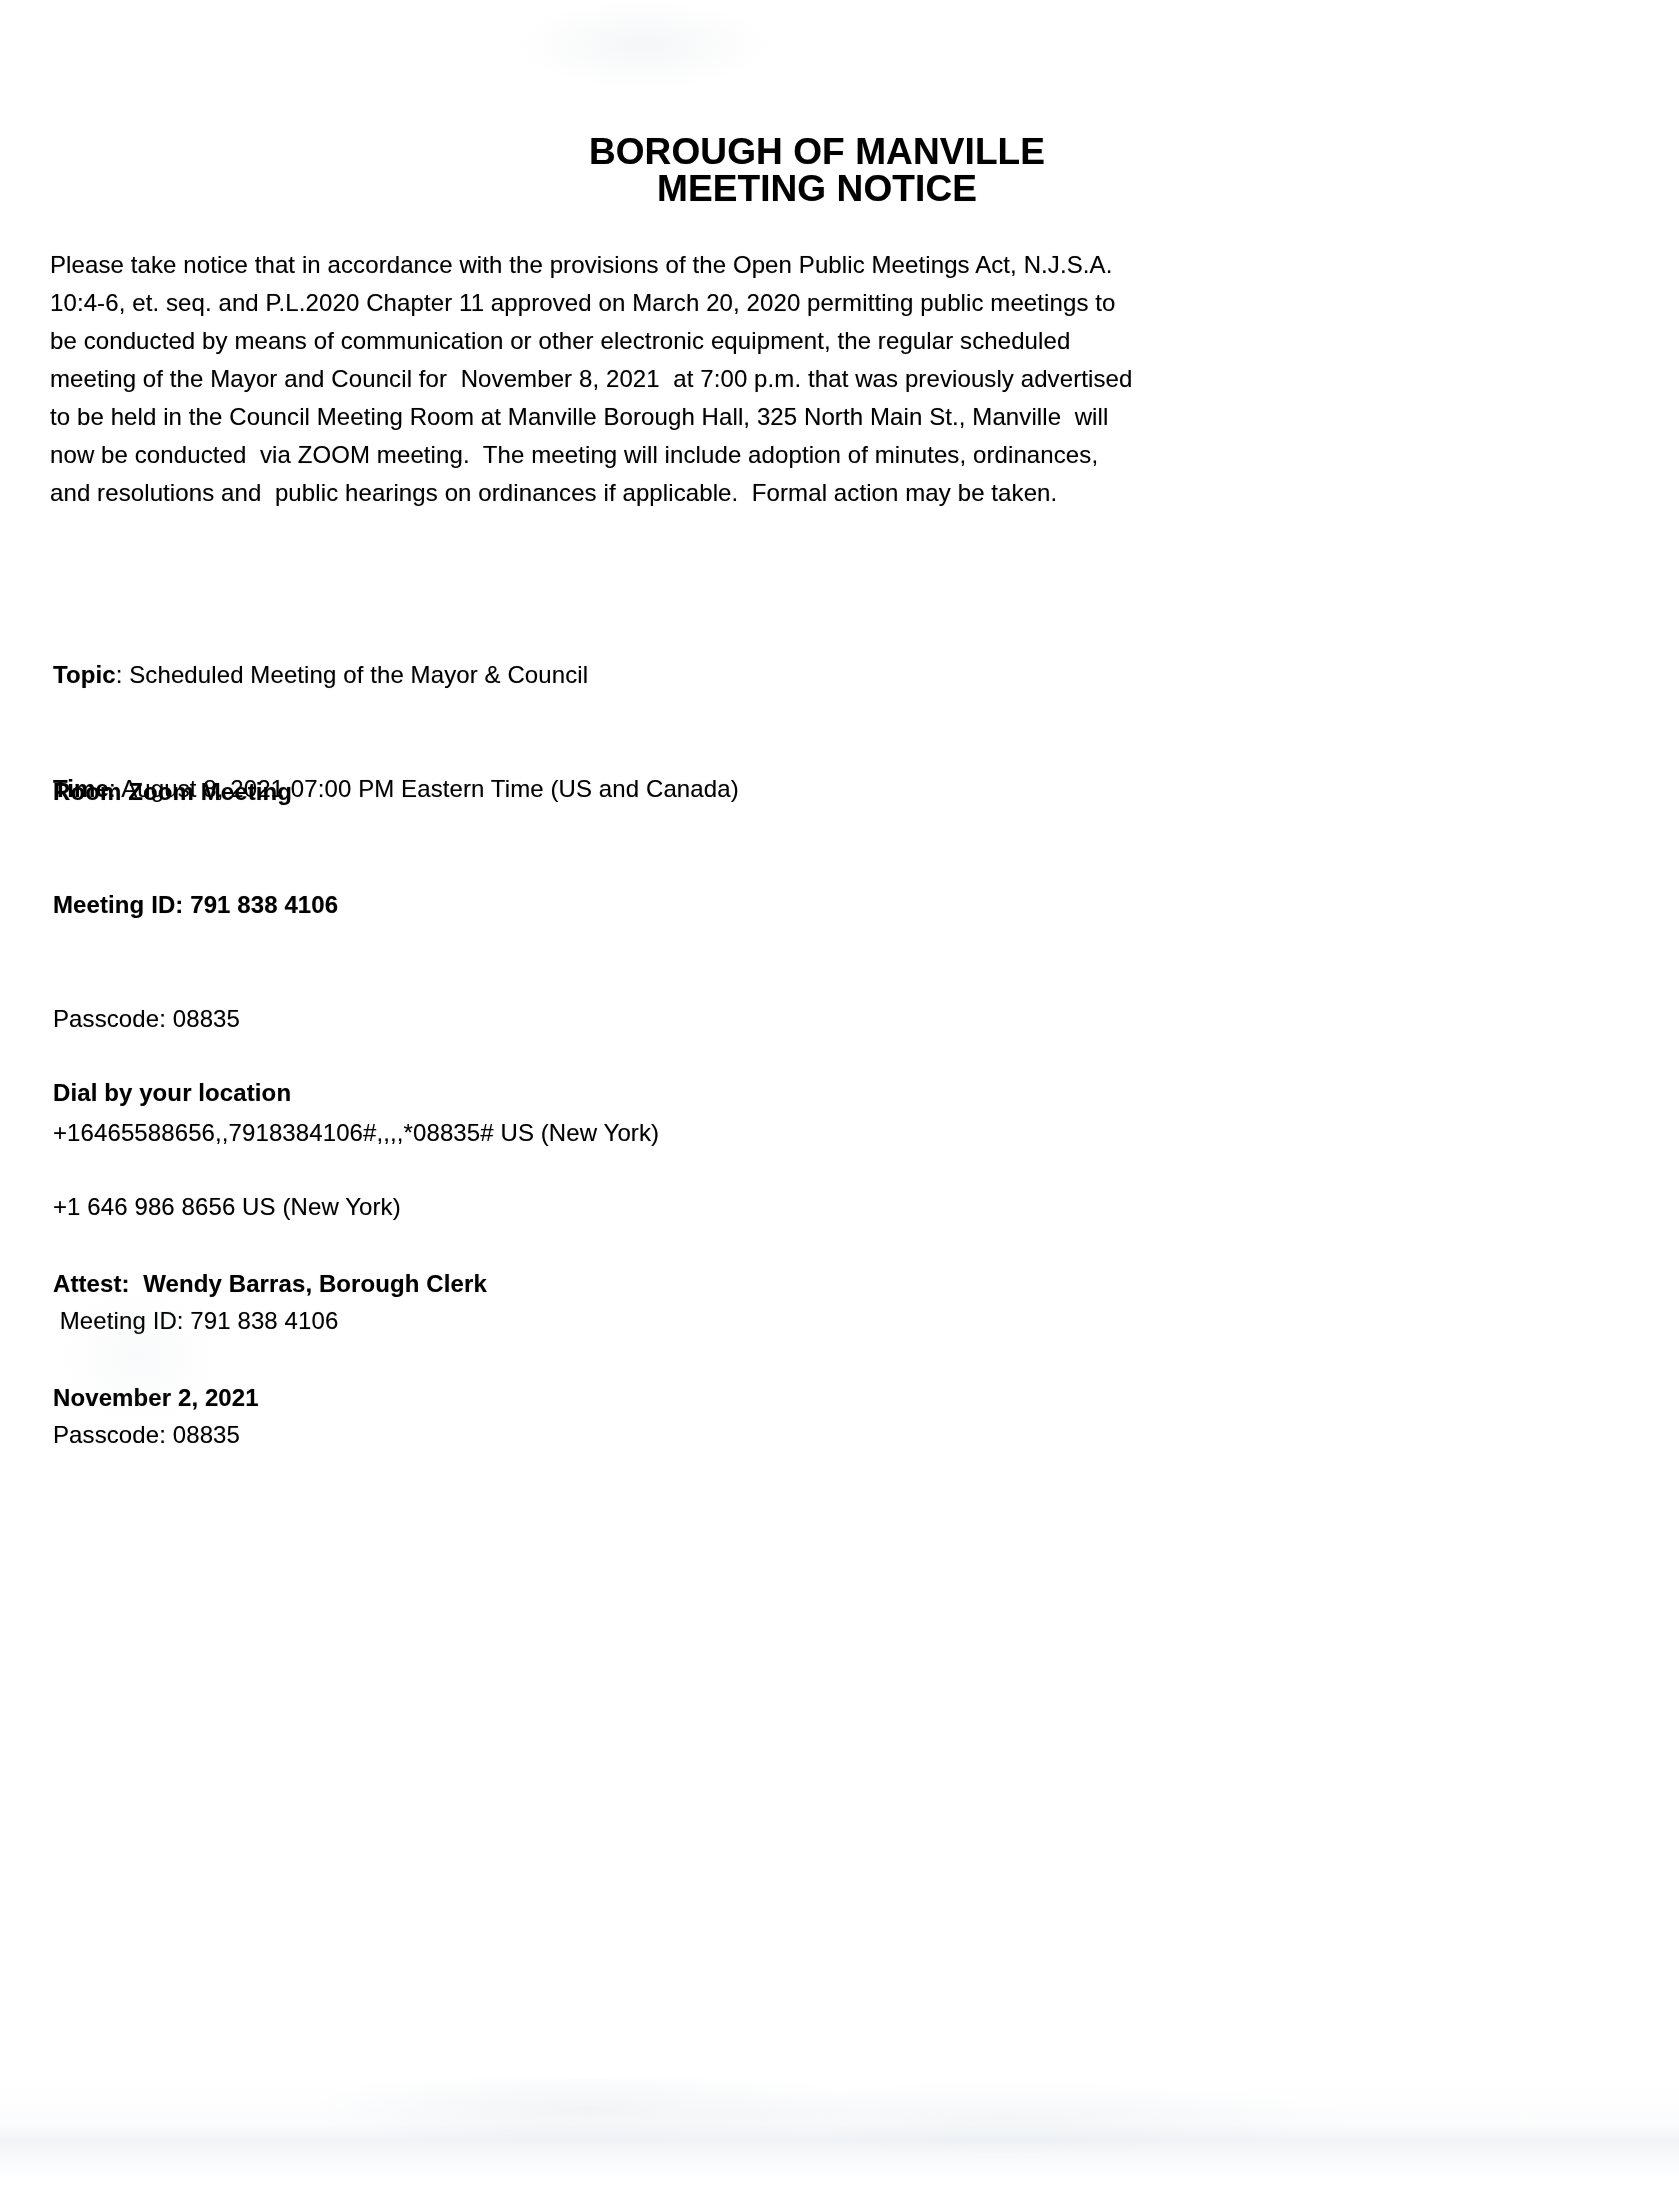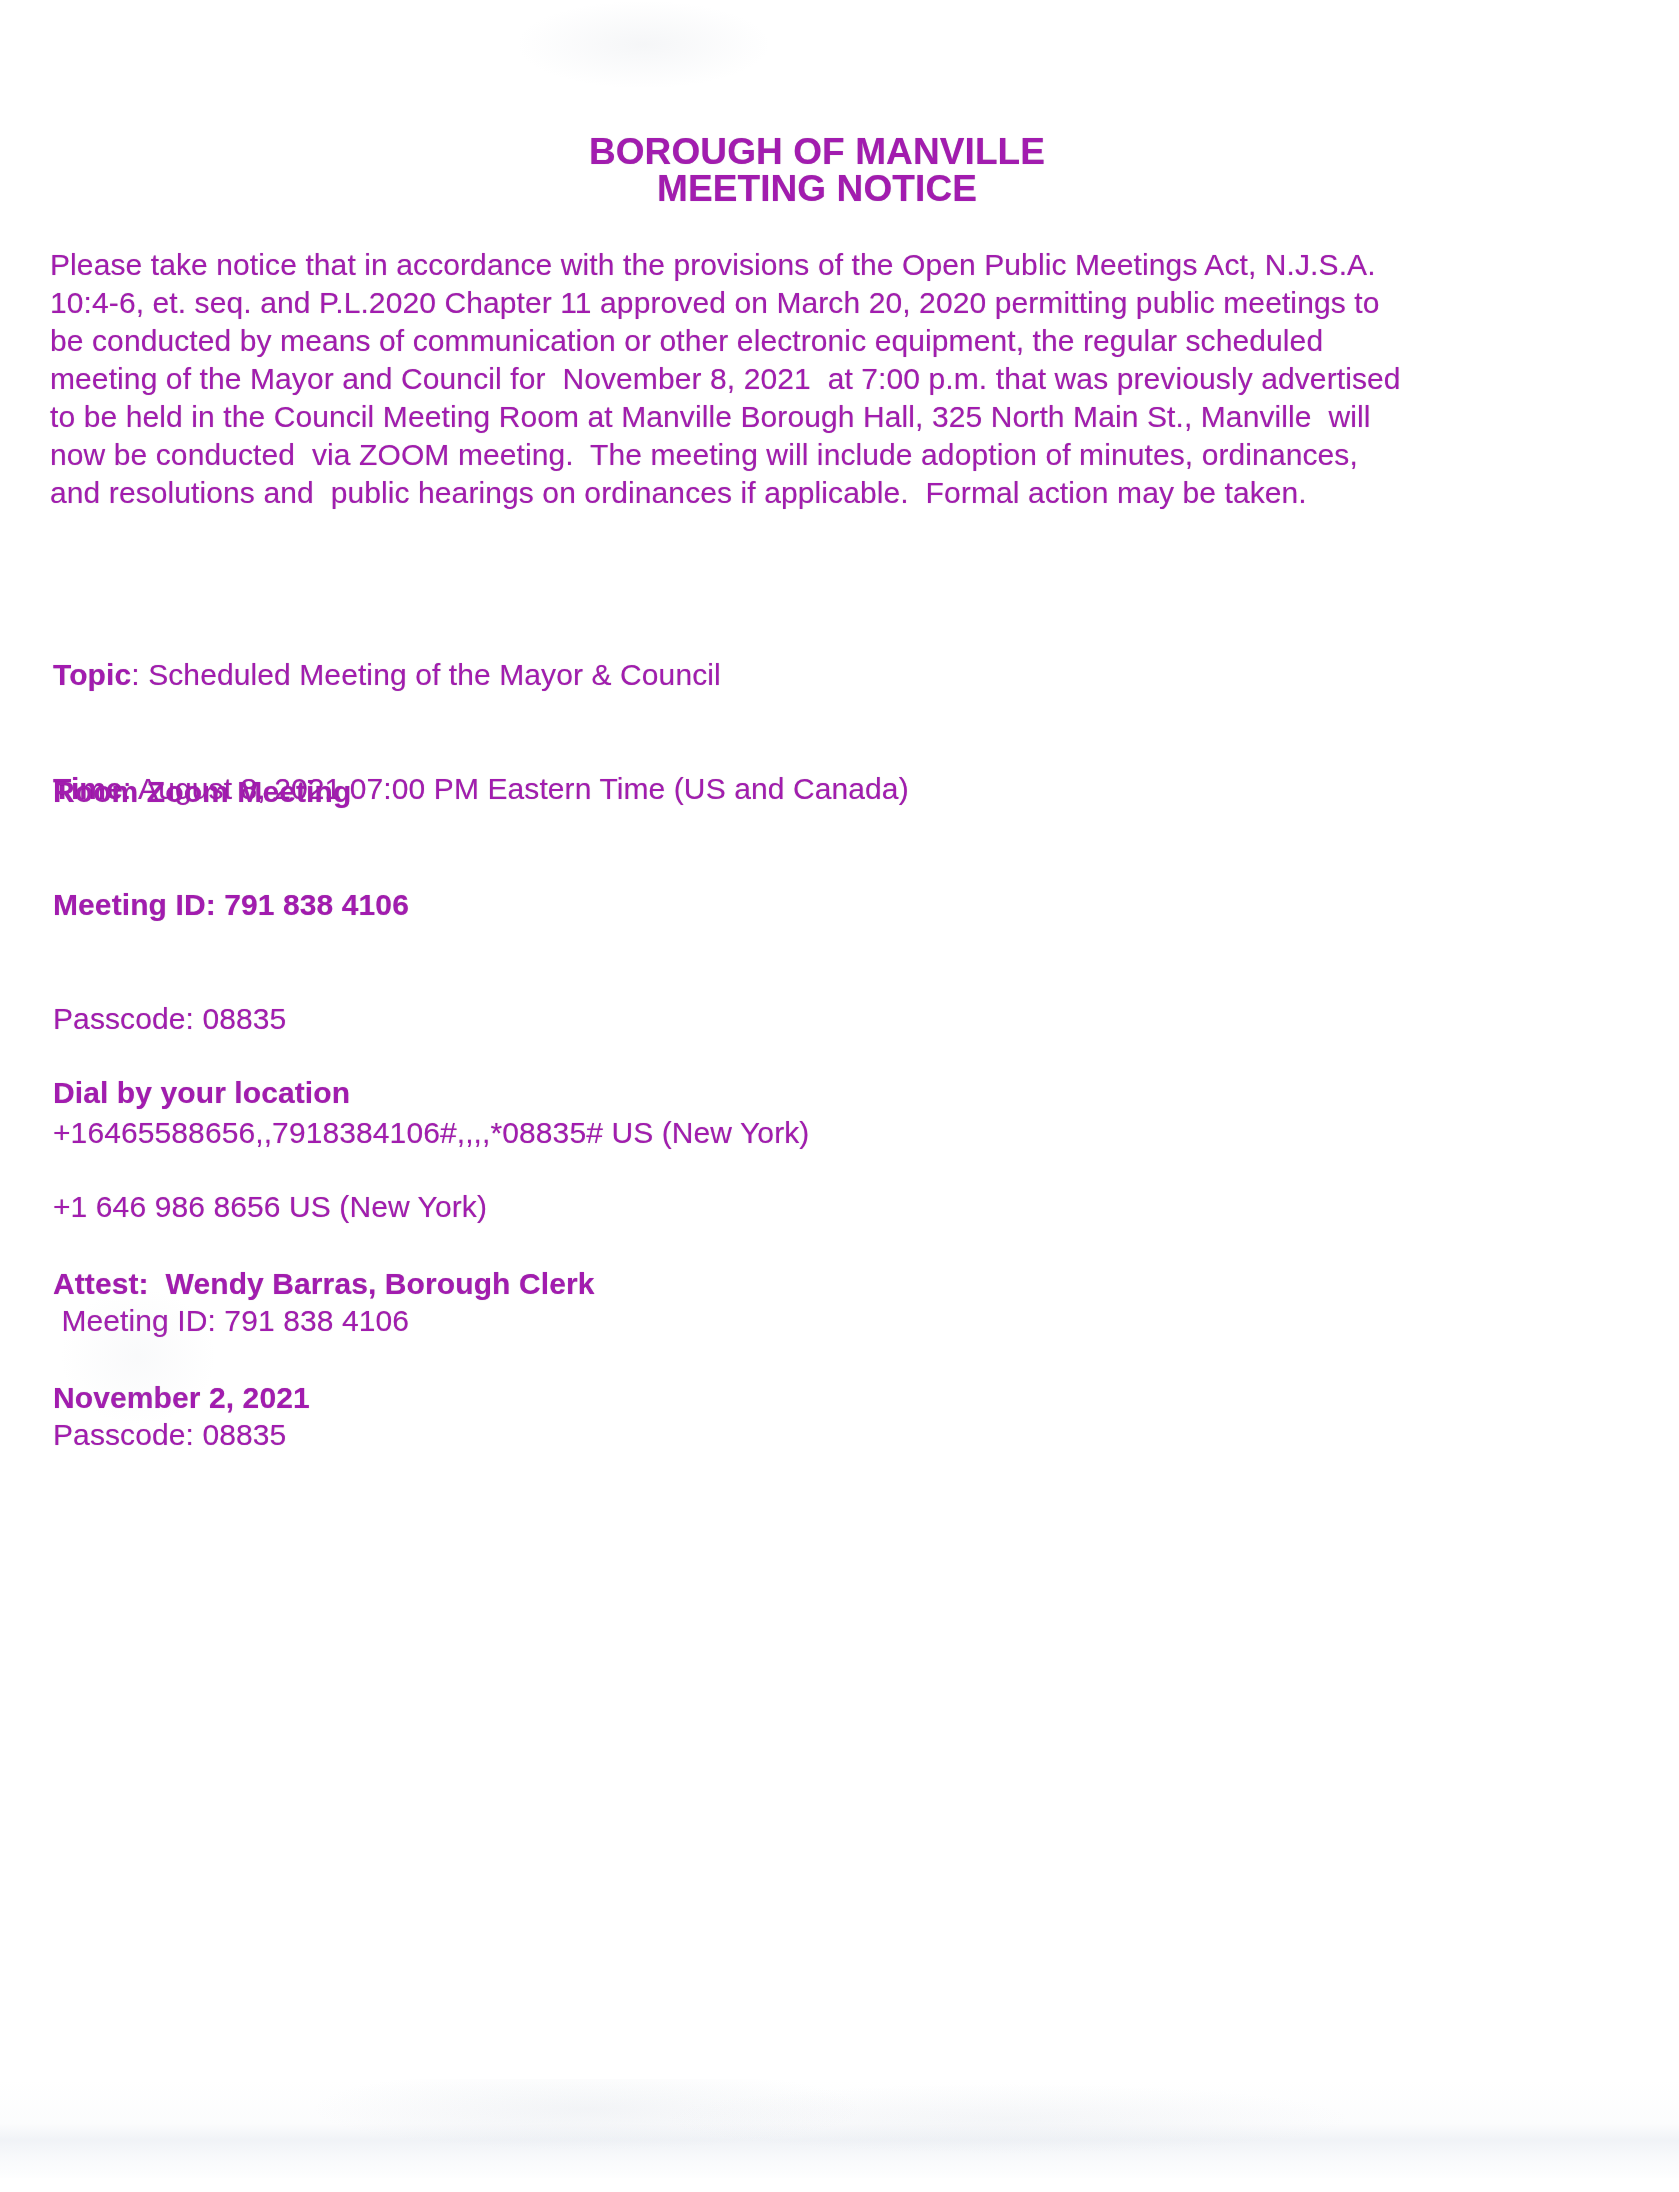--- a/index.html
+++ b/index.html
@@ -6,27 +6,27 @@
     margin: 0;
     padding: 0;
     background: #ffffff;
   }
   .page {
     position: relative;
     width: 1679px;
     height: 2193px;
     background: #ffffff;
     font-family: "Liberation Sans", sans-serif;
-    color: #a21caf;
+    color: #000000;
     overflow: hidden;
     text-shadow: 0 0 1px rgba(0,0,0,0.30);
   }
   .txt {
     position: absolute;
-    font-size: 30px;
+    font-size: 24px;
     line-height: 38px;
     white-space: pre-wrap;
     letter-spacing: 0.1px;
   }
   .doc-title {
     top: 133px;
     left: 0;
     width: 1634px;
     text-align: center;
     font-weight: bold;

